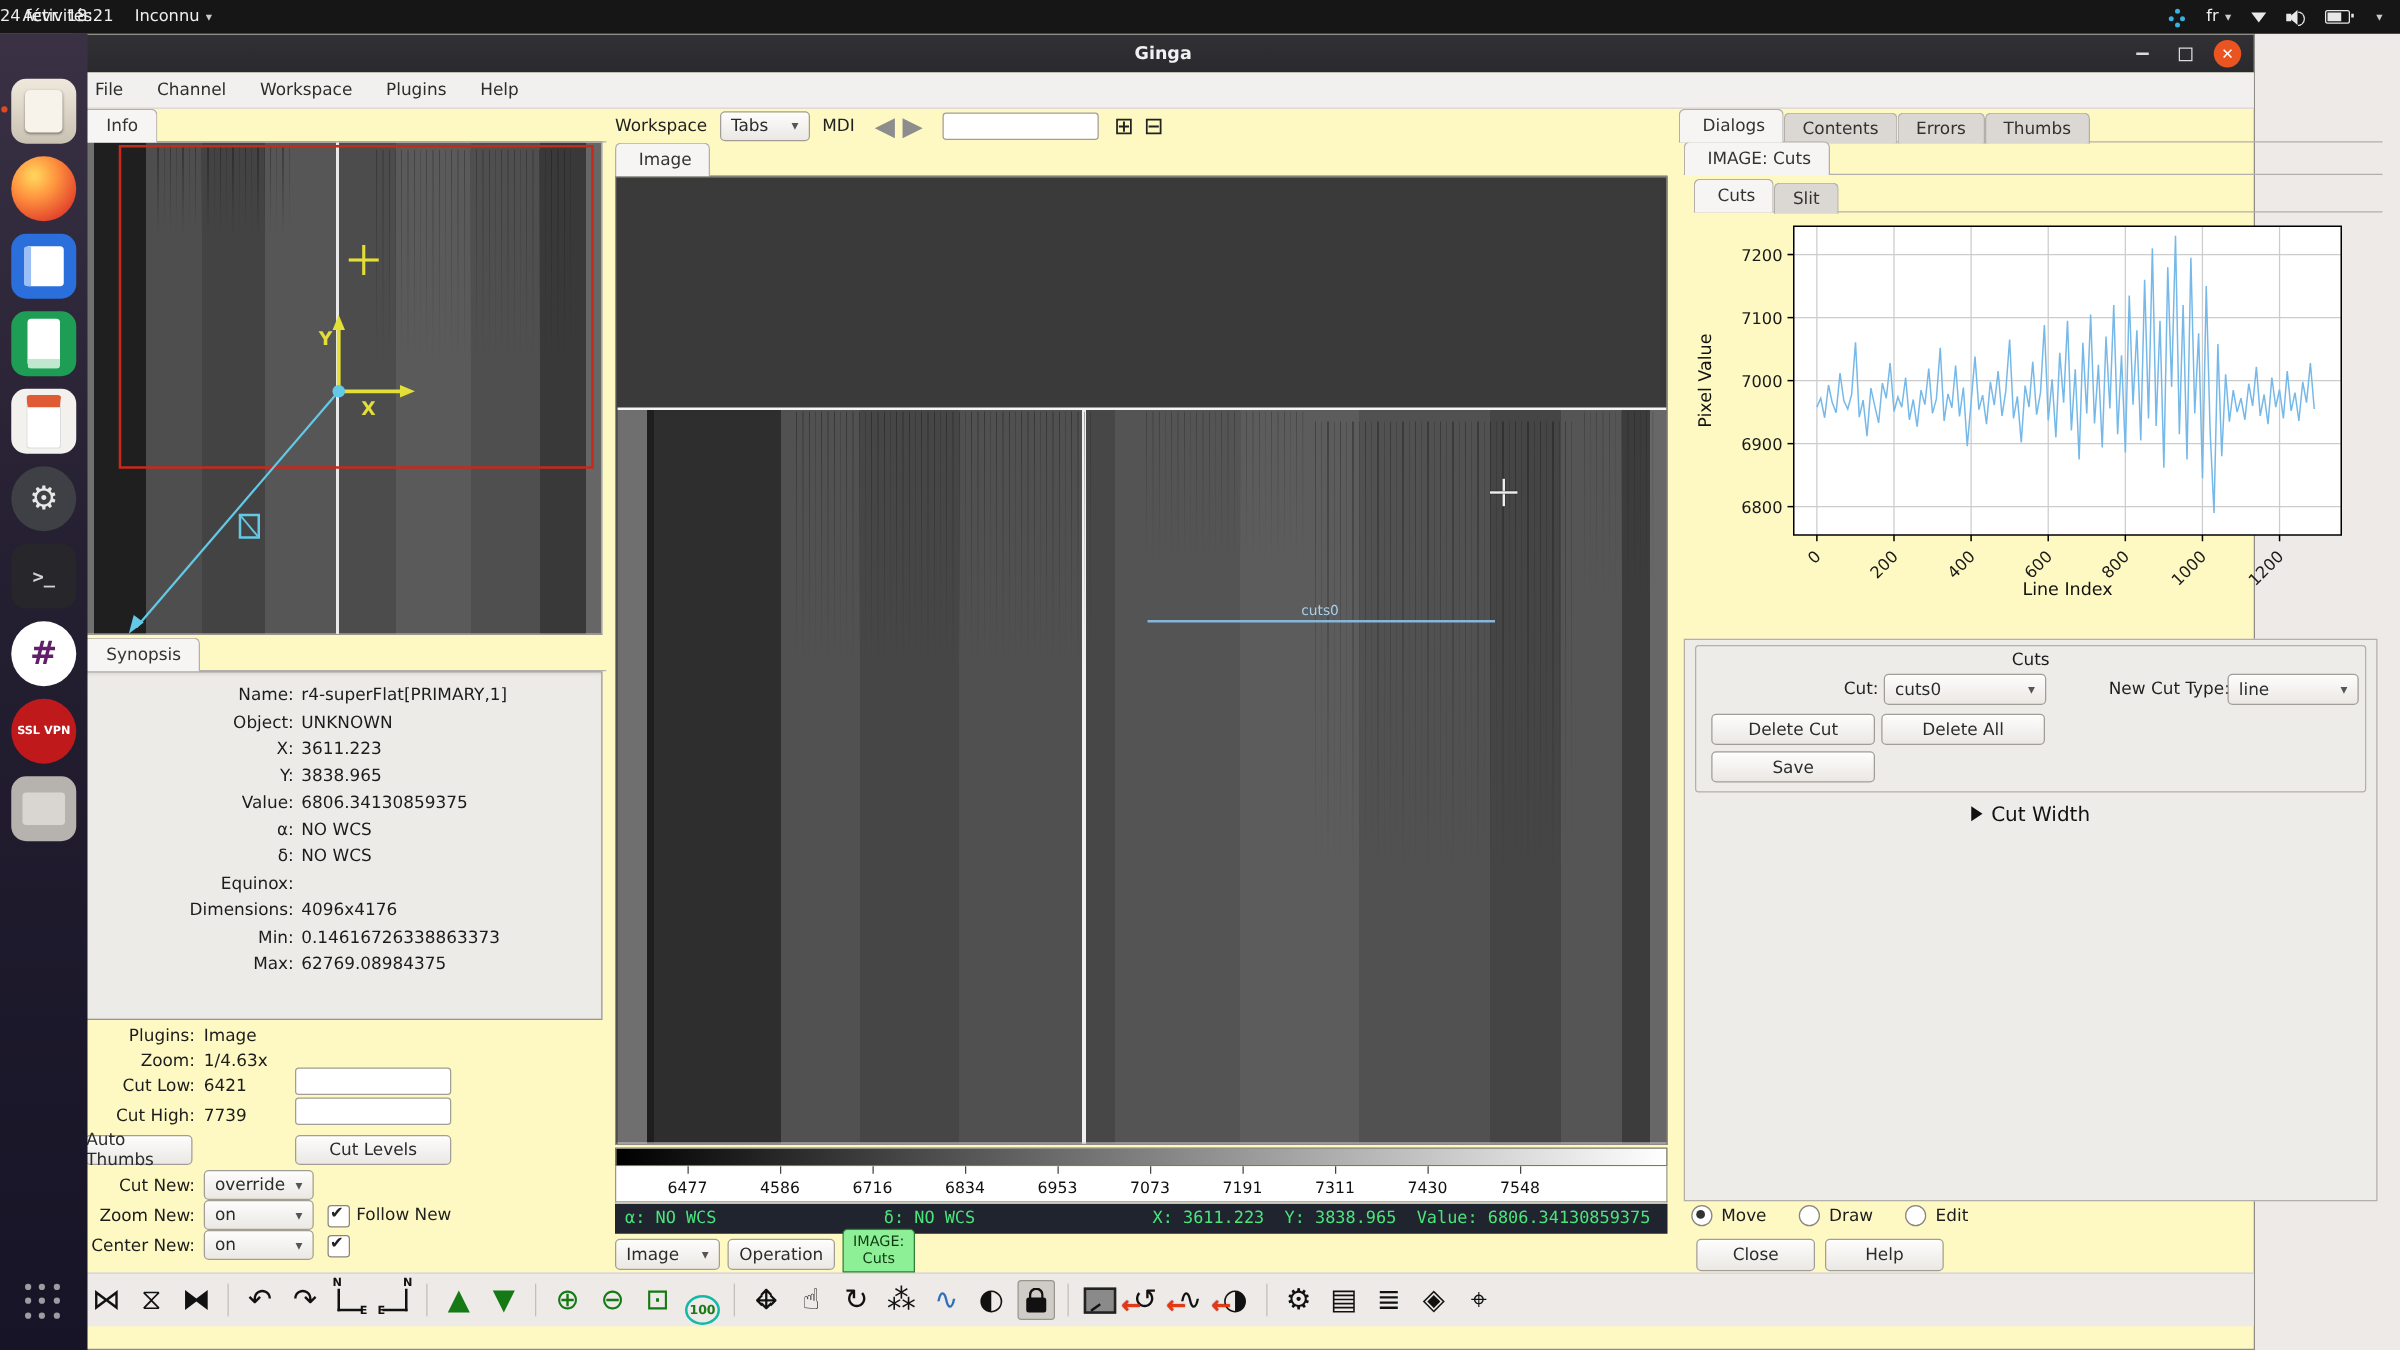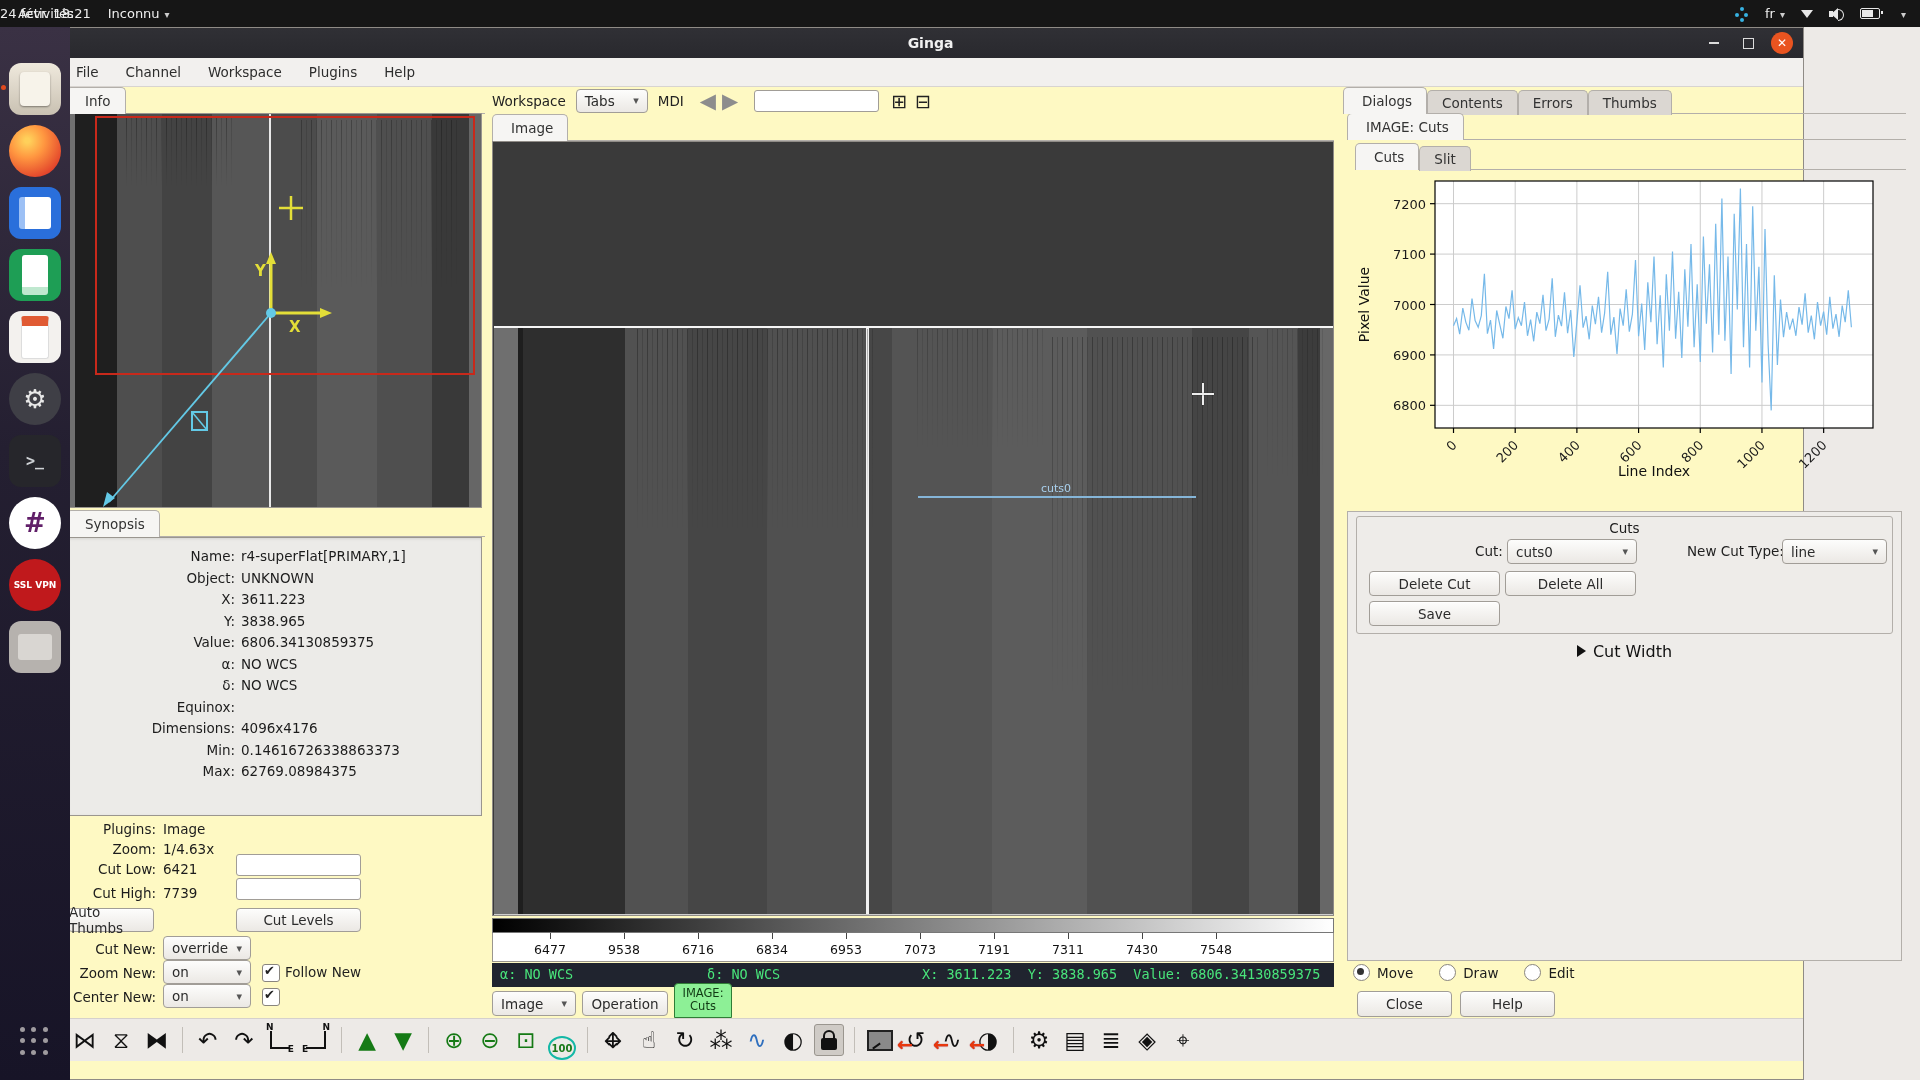--- a/index.html
+++ b/index.html
@@ -387,21 +387,21 @@
           <div class="noise" style="left:555px;top:195px;width:210px;height:360px;opacity:.95;"></div>
           <div class="noise" style="left:770px;top:187px;width:60px;height:150px;opacity:.6;"></div>
           <div id="fits-botline"></div>
           <div id="cutline" style="left:425px;top:354px;width:278px;"></div>
           <div id="cutlabel" style="left:548px;top:340px;">cuts0</div>
           <div id="xhair" style="left:699px;top:241px;"></div>
         </div>
         <div id="colorbar"></div>
         <div id="cb-ticks">
             <div class="cbt">6477</div>
-            <div class="cbt">9538</div>
+            <div class="cbt">4586</div>
             <div class="cbt">6716</div>
             <div class="cbt">6834</div>
             <div class="cbt">6953</div>
             <div class="cbt">7073</div>
             <div class="cbt">7191</div>
             <div class="cbt">7311</div>
             <div class="cbt">7430</div>
             <div class="cbt">7548</div>
           </div>
         <div id="statusbar">

